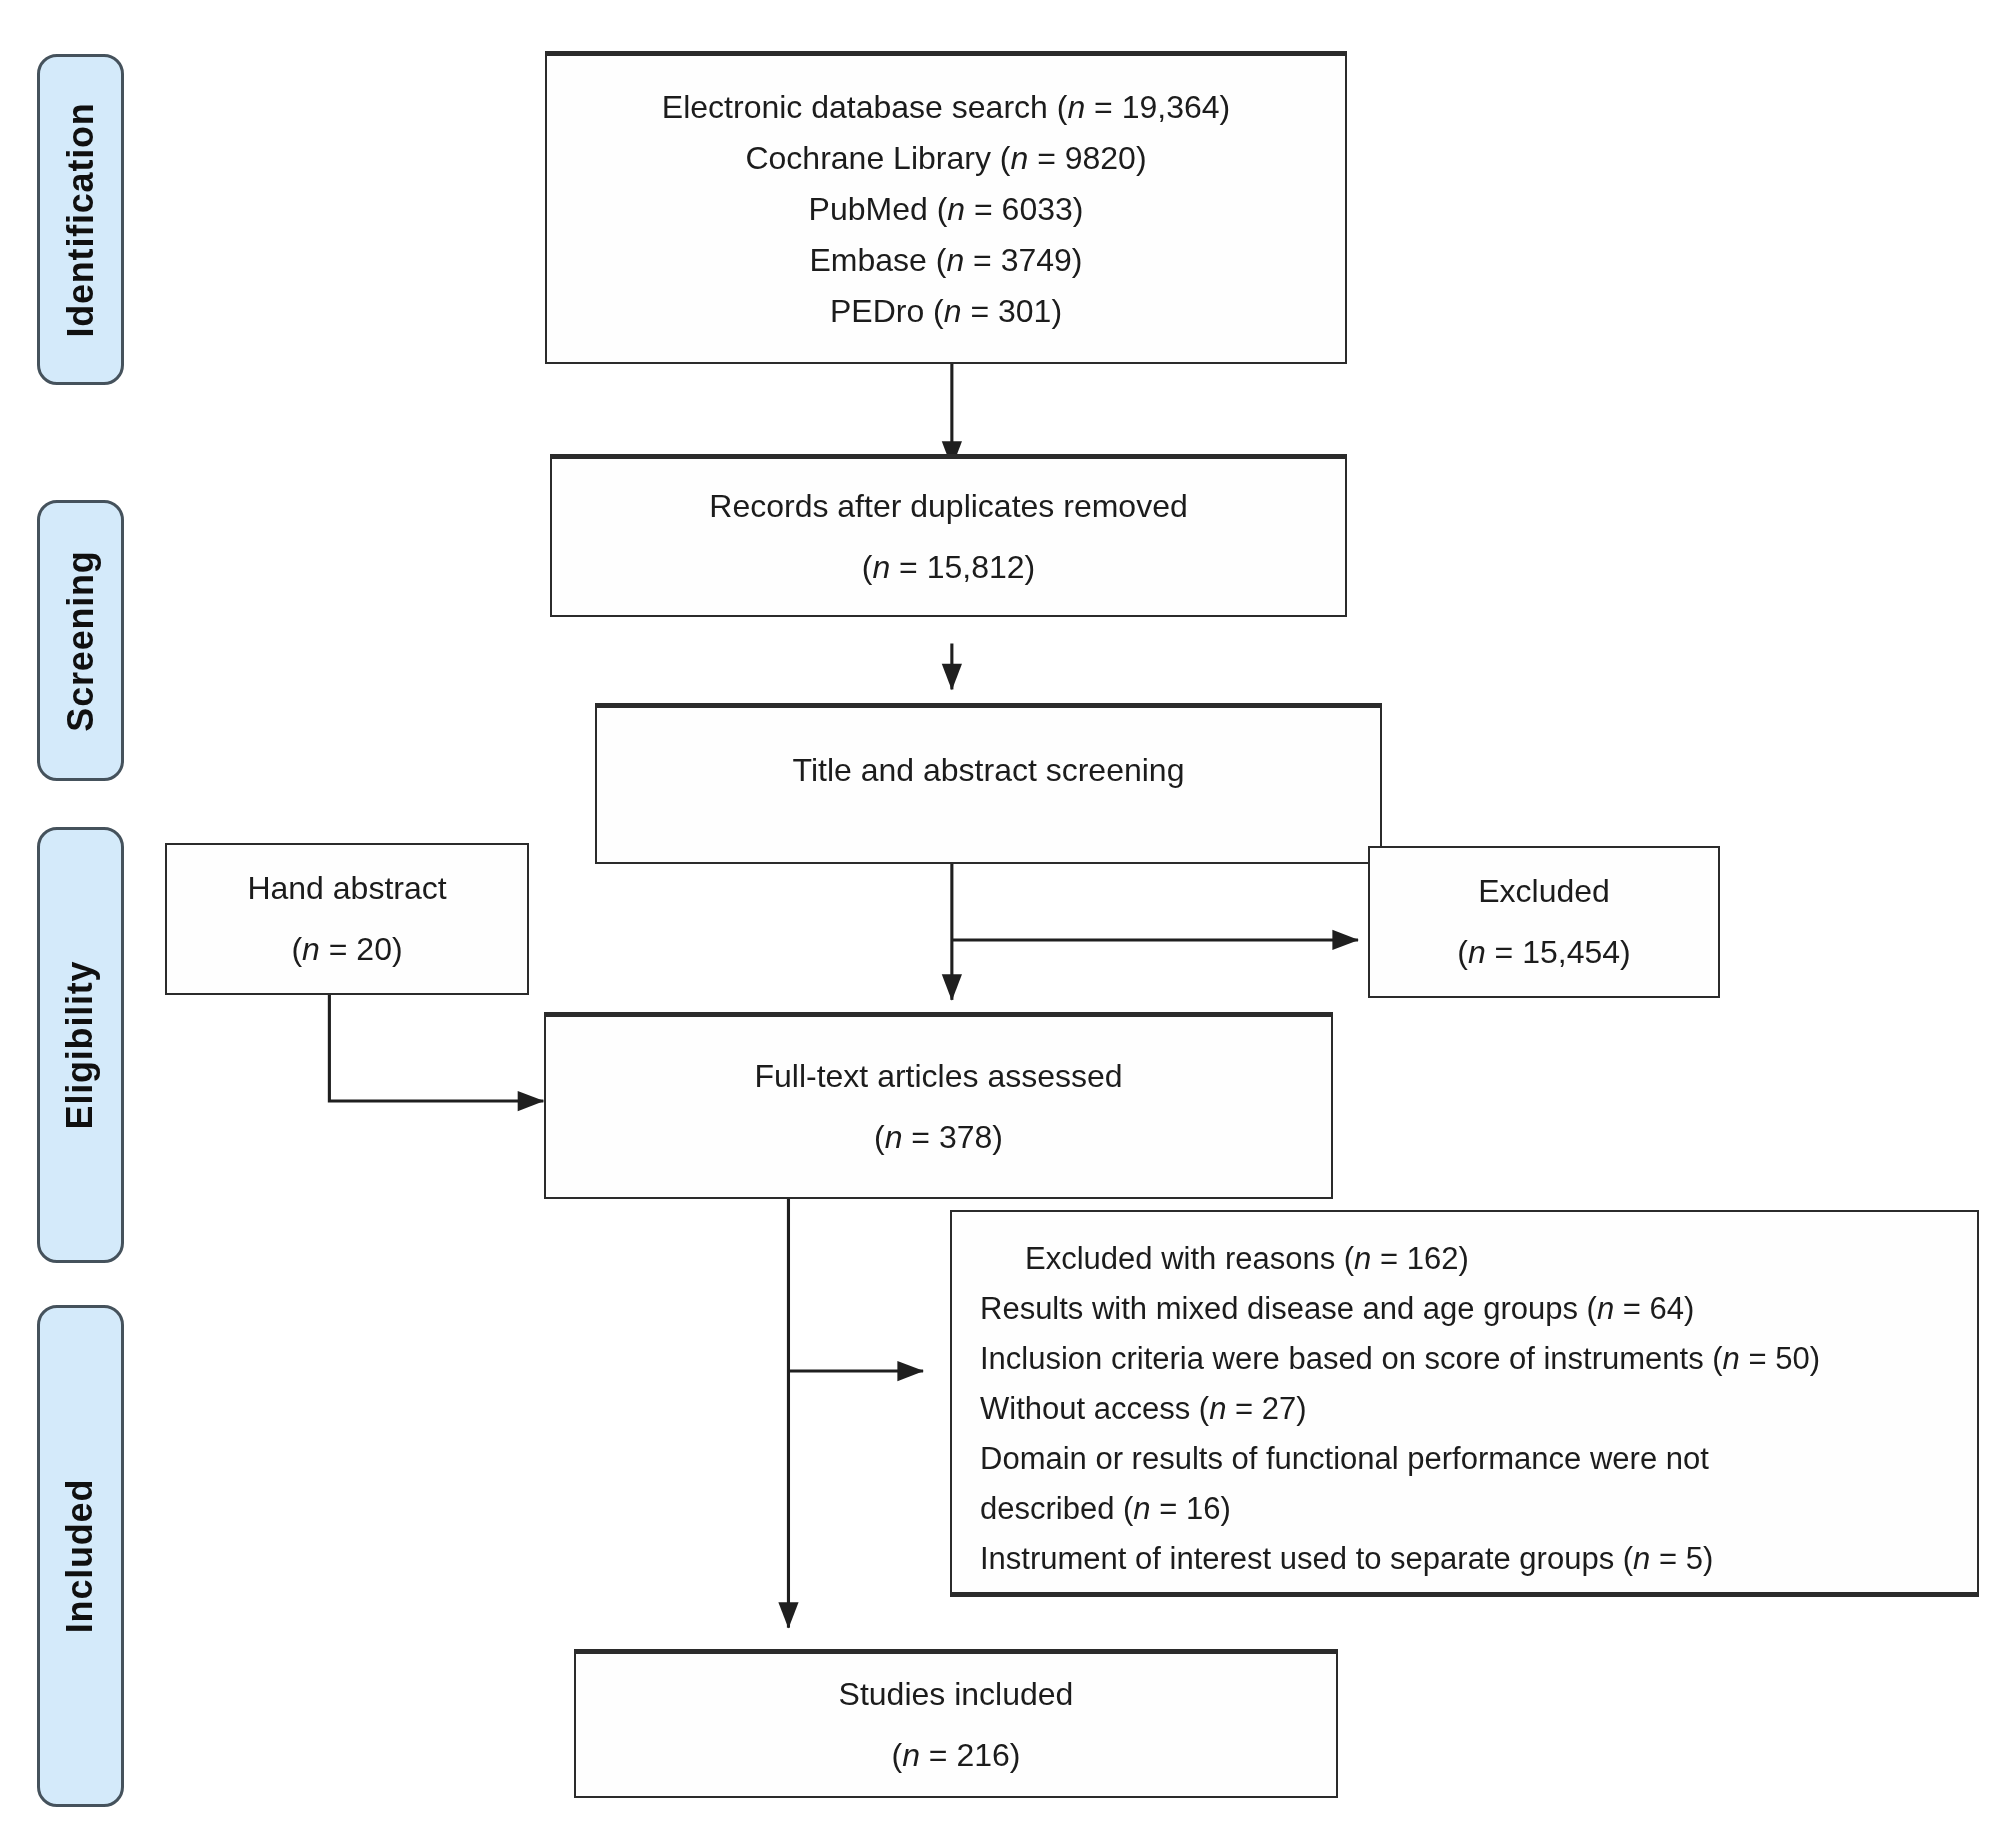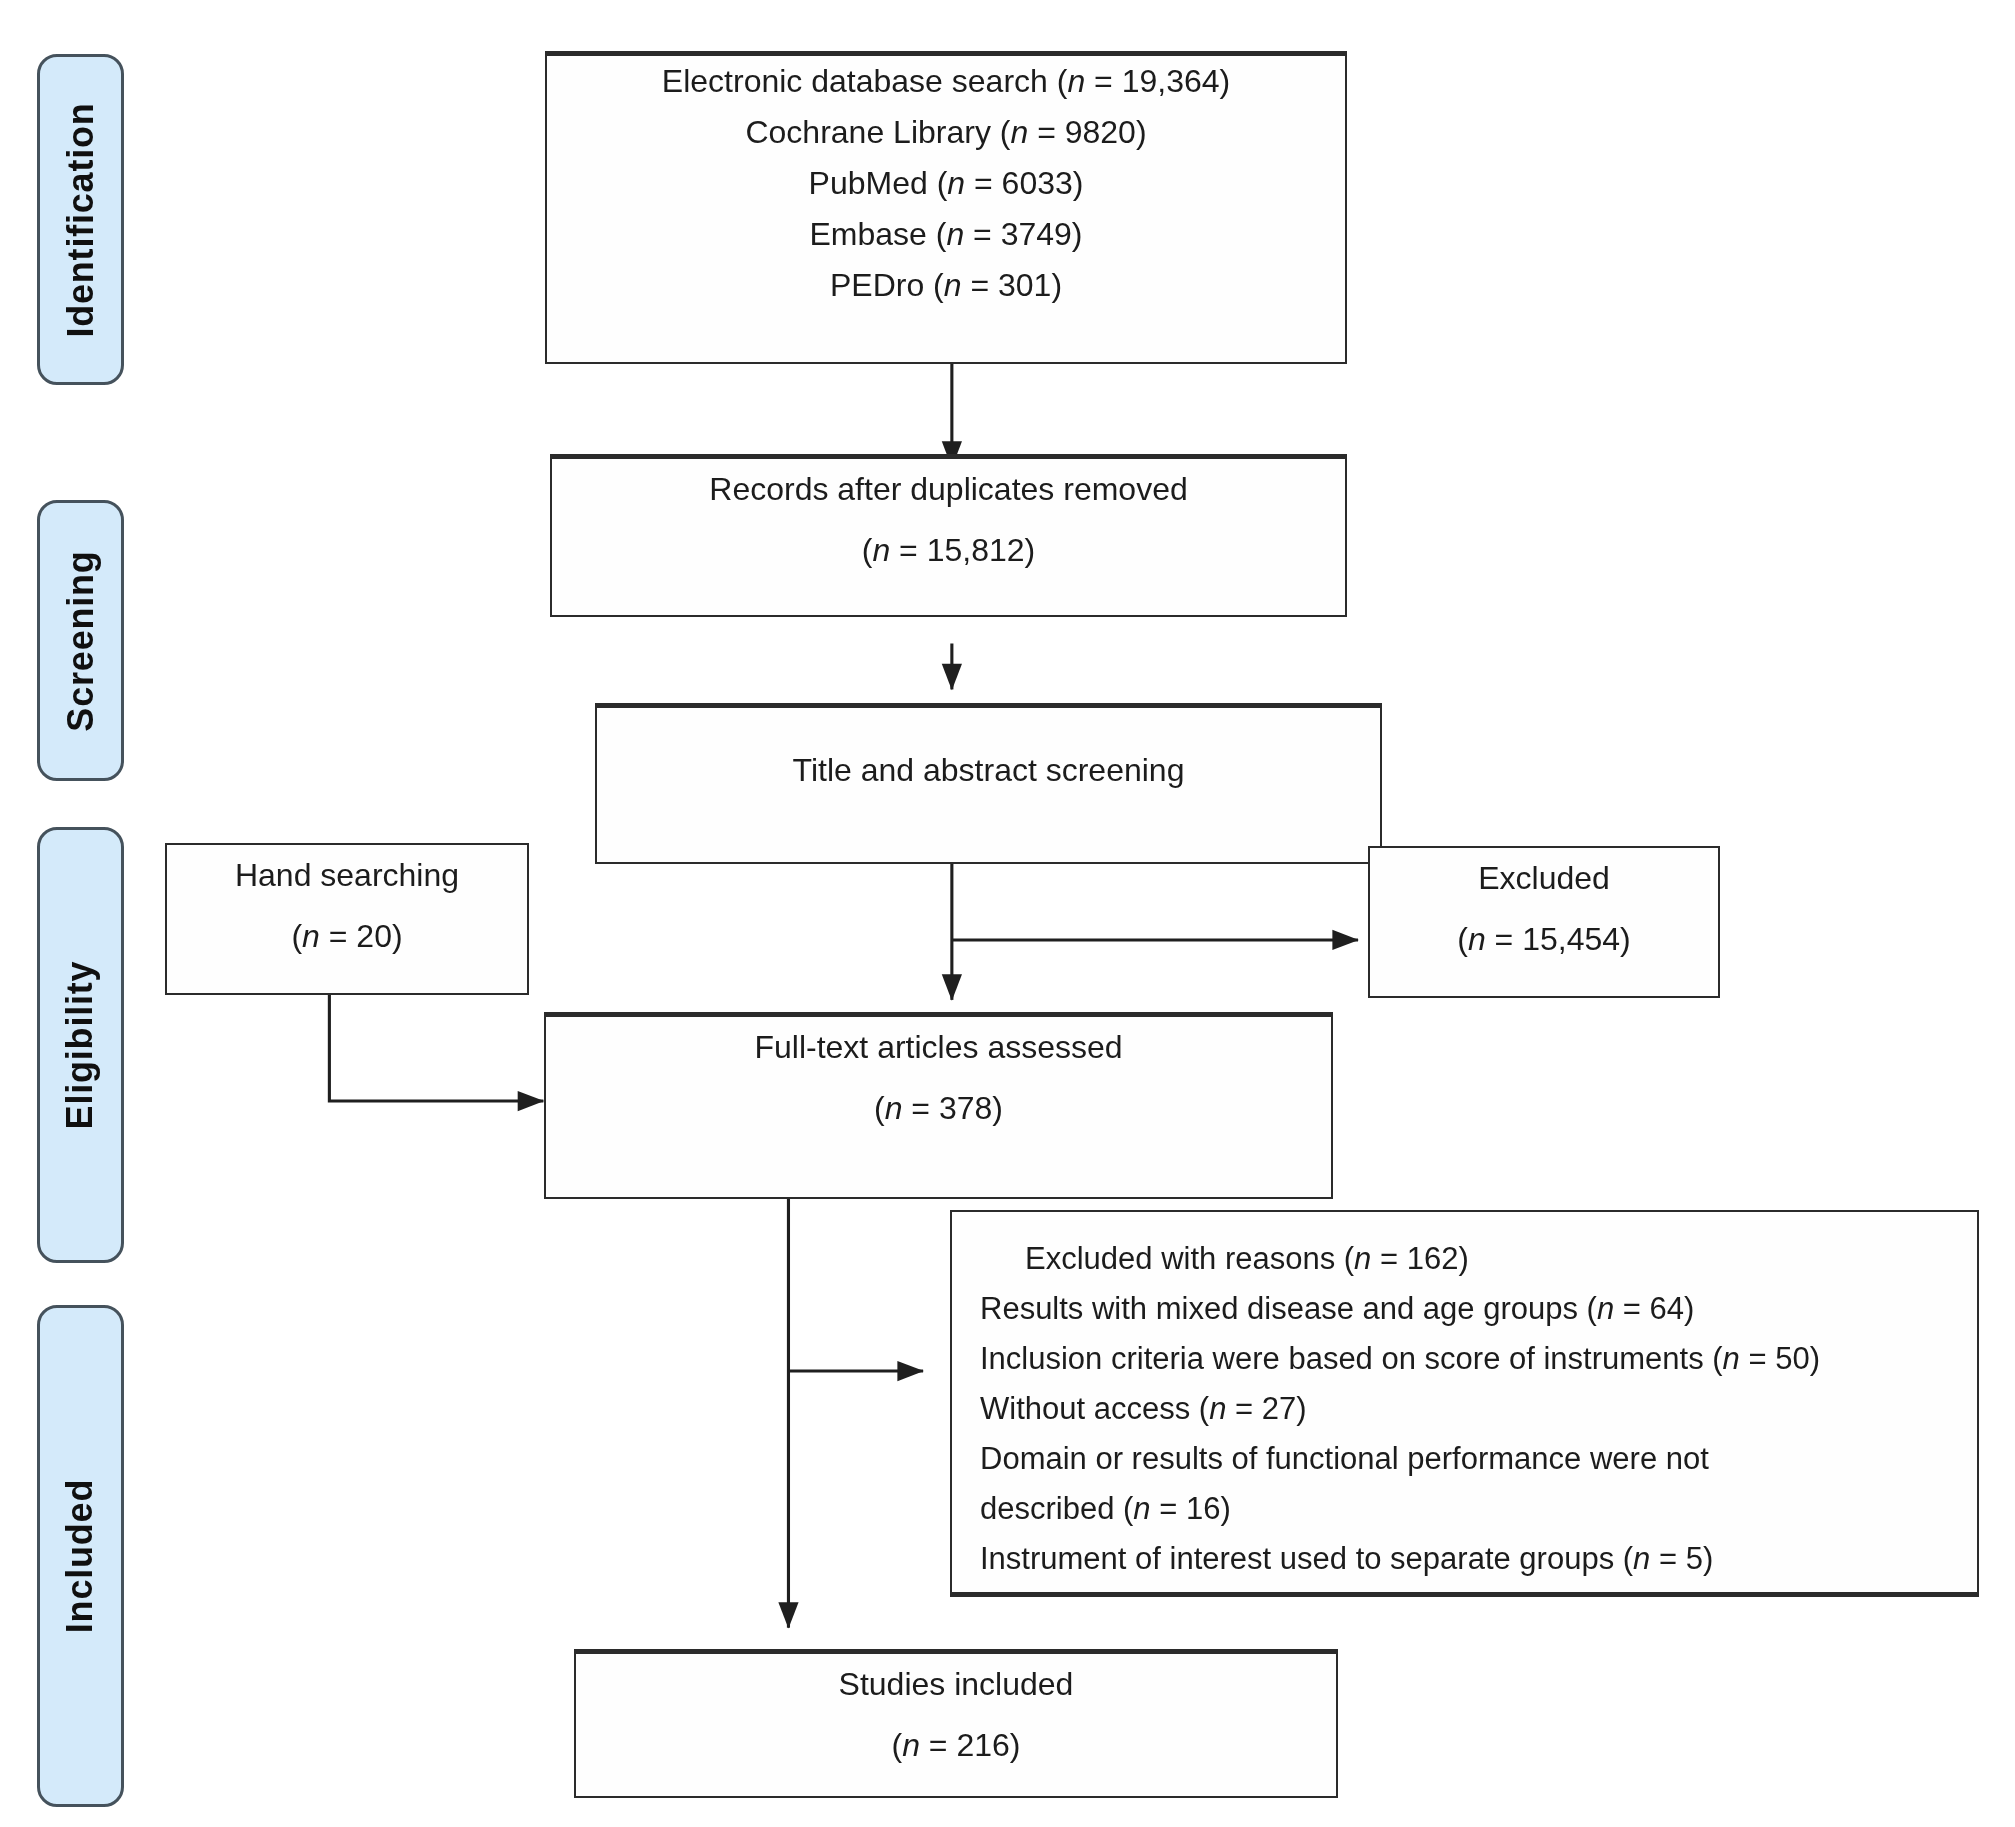--- a/index.html
+++ b/index.html
@@ -27,21 +27,21 @@
     white-space:nowrap;
     font-size:36px;font-weight:bold;color:#101010;
     letter-spacing:0.8px;
   }
 
   
   .box{
     position:absolute;
     background:#fefefe;
     border:2.7px solid var(--box-border);
-    display:flex;flex-direction:column;align-items:center;
+    display:flex;flex-direction:column;justify-content:center;align-items:center;
     font-size:32px;line-height:51px;
   }
   .box.shadow-top{border-top-width:5.4px;}
   .box.shadow-bottom{border-bottom-width:5.4px;}
   .line{white-space:nowrap;}
 
   #box-title-abstract{justify-content:flex-start;padding-top:37px;margin-left:41px;}
 
   #box-excluded-reasons{
     justify-content:flex-start;align-items:flex-start;
@@ -101,21 +101,21 @@
   <div class="box shadow-top" id="box-duplicates" style="left:550px;top:454px;width:797px;height:163px;">
     <div class="line">Records after duplicates removed</div>
     <div class="line">(<i>n</i> = 15,812)</div>
   </div>
 
   <div class="box shadow-top" id="box-title-abstract" style="left:554px;top:703px;width:787px;height:161px;">
     <div class="line">Title and abstract screening</div>
   </div>
 
   <div class="box" id="box-hand" style="left:165px;top:843px;width:364px;height:152px;">
-    <div class="line">Hand searching</div>
+    <div class="line">Hand abstract</div>
     <div class="line">(<i>n</i> = 20)</div>
   </div>
 
   <div class="box" id="box-excluded" style="left:1368px;top:846px;width:352px;height:152px;">
     <div class="line">Excluded</div>
     <div class="line">(<i>n</i> = 15,454)</div>
   </div>
 
   <div class="box shadow-top" id="box-fulltext" style="left:544px;top:1012px;width:789px;height:187px;">
     <div class="line">Full-text articles assessed</div>

